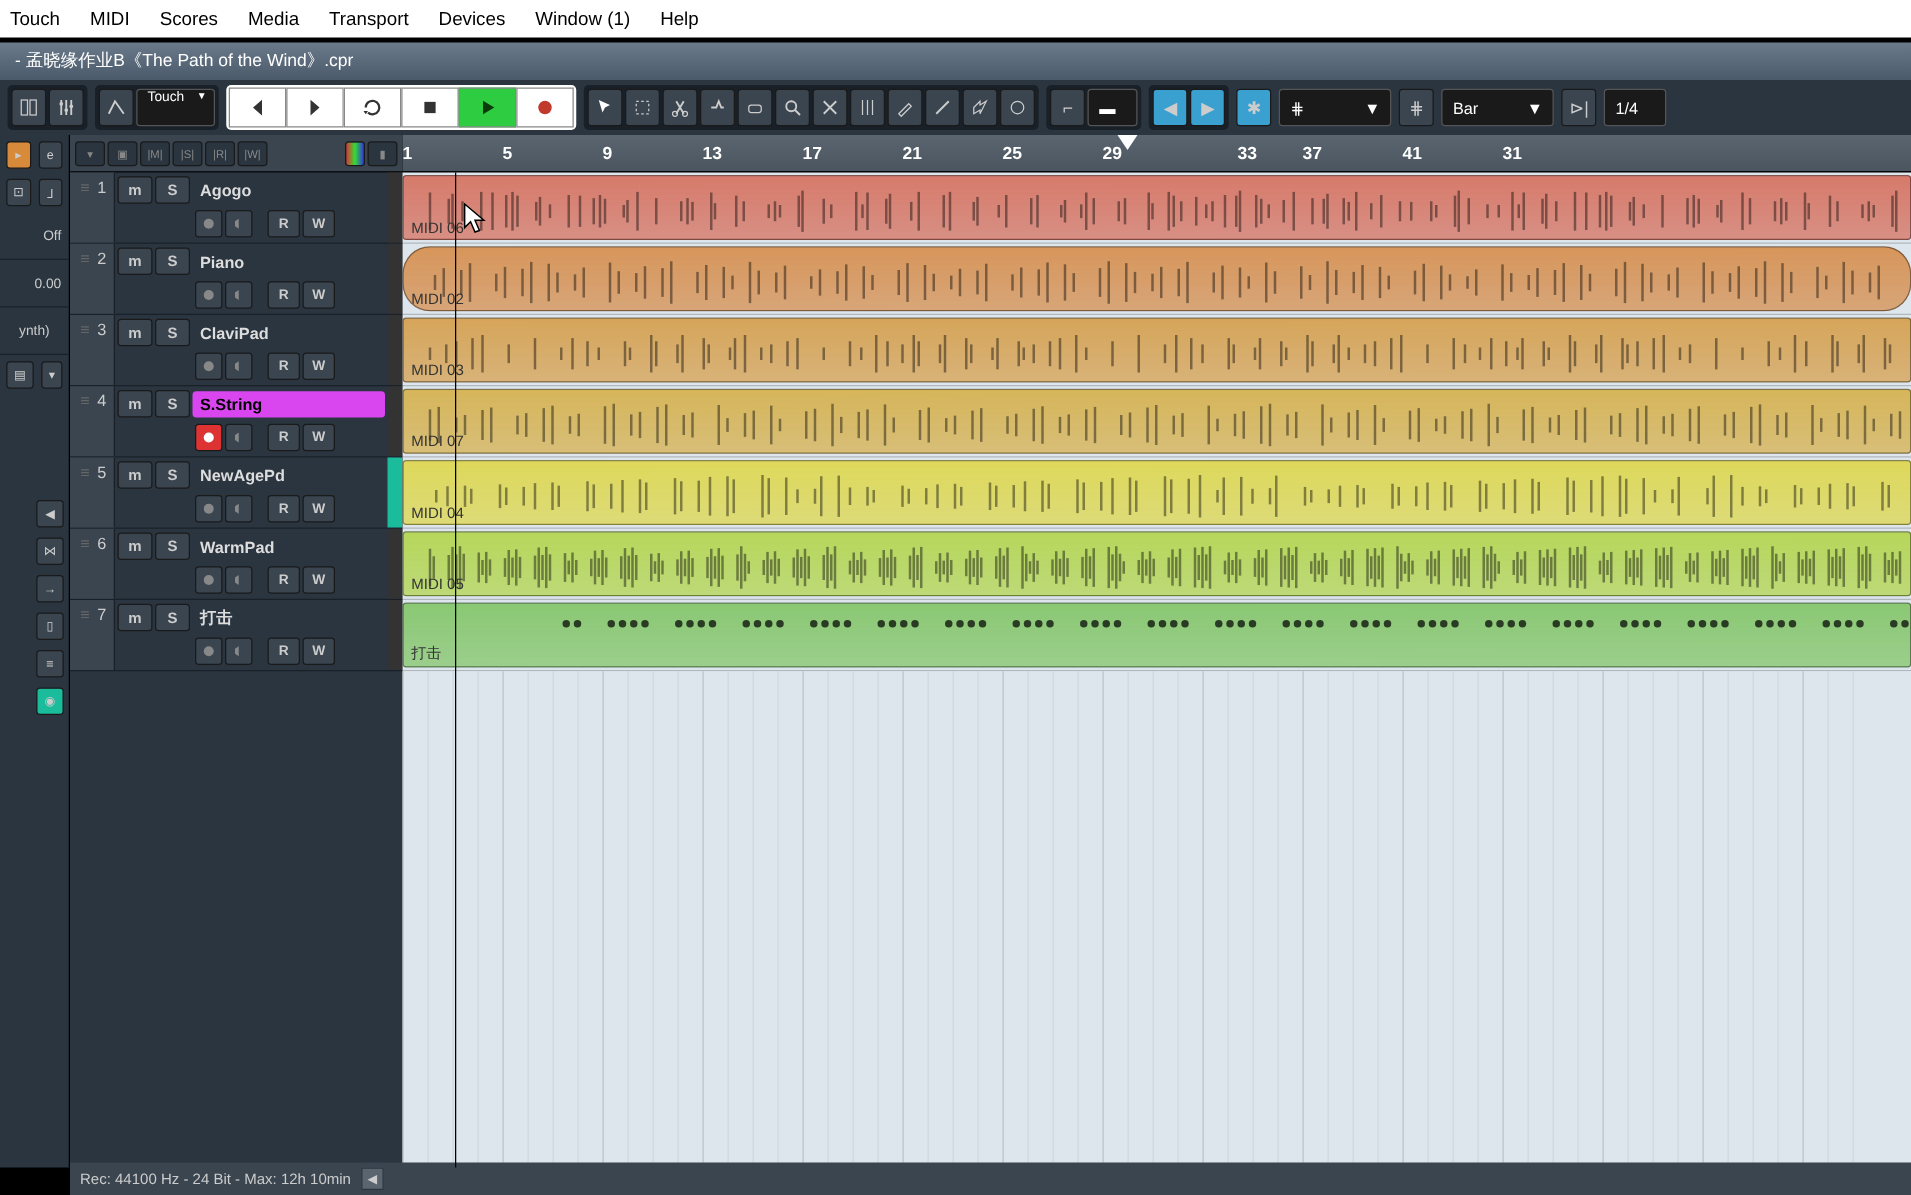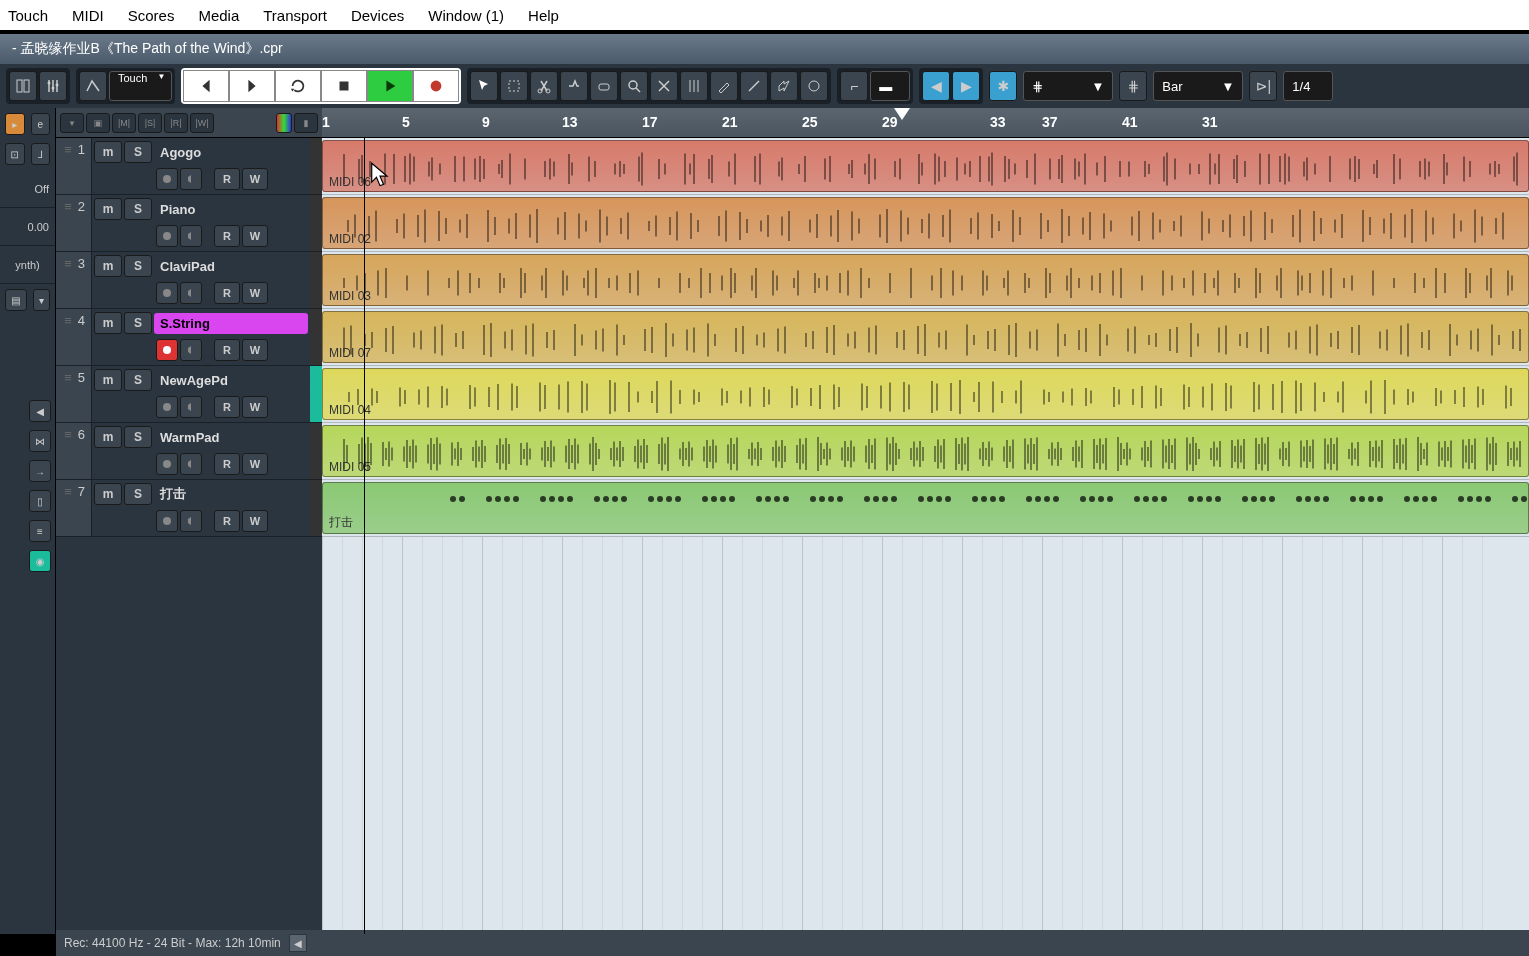--- a/index.html
+++ b/index.html
@@ -600,21 +600,21 @@
                 <rect x="1166" y="22.5" width="2" height="11" fill="rgba(0,0,0,0.6)"></rect>
                 <rect x="1171" y="20" width="2" height="16" fill="rgba(0,0,0,0.6)"></rect>
                 <rect x="1175" y="23" width="2" height="10" fill="rgba(0,0,0,0.6)"></rect>
                 <rect x="1190" y="15.5" width="2" height="25" fill="rgba(0,0,0,0.6)"></rect>
                 <rect x="1193" y="11.5" width="2" height="33" fill="rgba(0,0,0,0.6)"></rect>
               </svg></div>
             <div class="clip-label">MIDI 06</div>
           </div>
         </div>
         <div class="event-row">
-          <div class="event-clip" style="background: linear-gradient(rgb(214, 149, 90), rgba(214, 149, 90, 0.8));">
+          <div class="event-clip" style="background: linear-gradient(rgb(214, 149, 90), rgba(214, 149, 90, 0.8)); border-radius: 22px;">
             <div class="midi-notes"><svg width="100%" height="100%" preserveAspectRatio="none">
                 <rect x="24" y="22" width="2" height="12" fill="rgba(0,0,0,0.6)"></rect>
                 <rect x="31" y="16.5" width="2" height="23" fill="rgba(0,0,0,0.6)"></rect>
                 <rect x="45" y="18" width="2" height="20" fill="rgba(0,0,0,0.6)"></rect>
                 <rect x="52" y="12.5" width="2" height="31" fill="rgba(0,0,0,0.6)"></rect>
                 <rect x="73" y="21" width="2" height="14" fill="rgba(0,0,0,0.6)"></rect>
                 <rect x="80" y="15.5" width="2" height="25" fill="rgba(0,0,0,0.6)"></rect>
                 <rect x="94" y="17" width="2" height="22" fill="rgba(0,0,0,0.6)"></rect>
                 <rect x="101" y="11.5" width="2" height="33" fill="rgba(0,0,0,0.6)"></rect>
                 <rect x="115" y="13" width="2" height="30" fill="rgba(0,0,0,0.6)"></rect>

